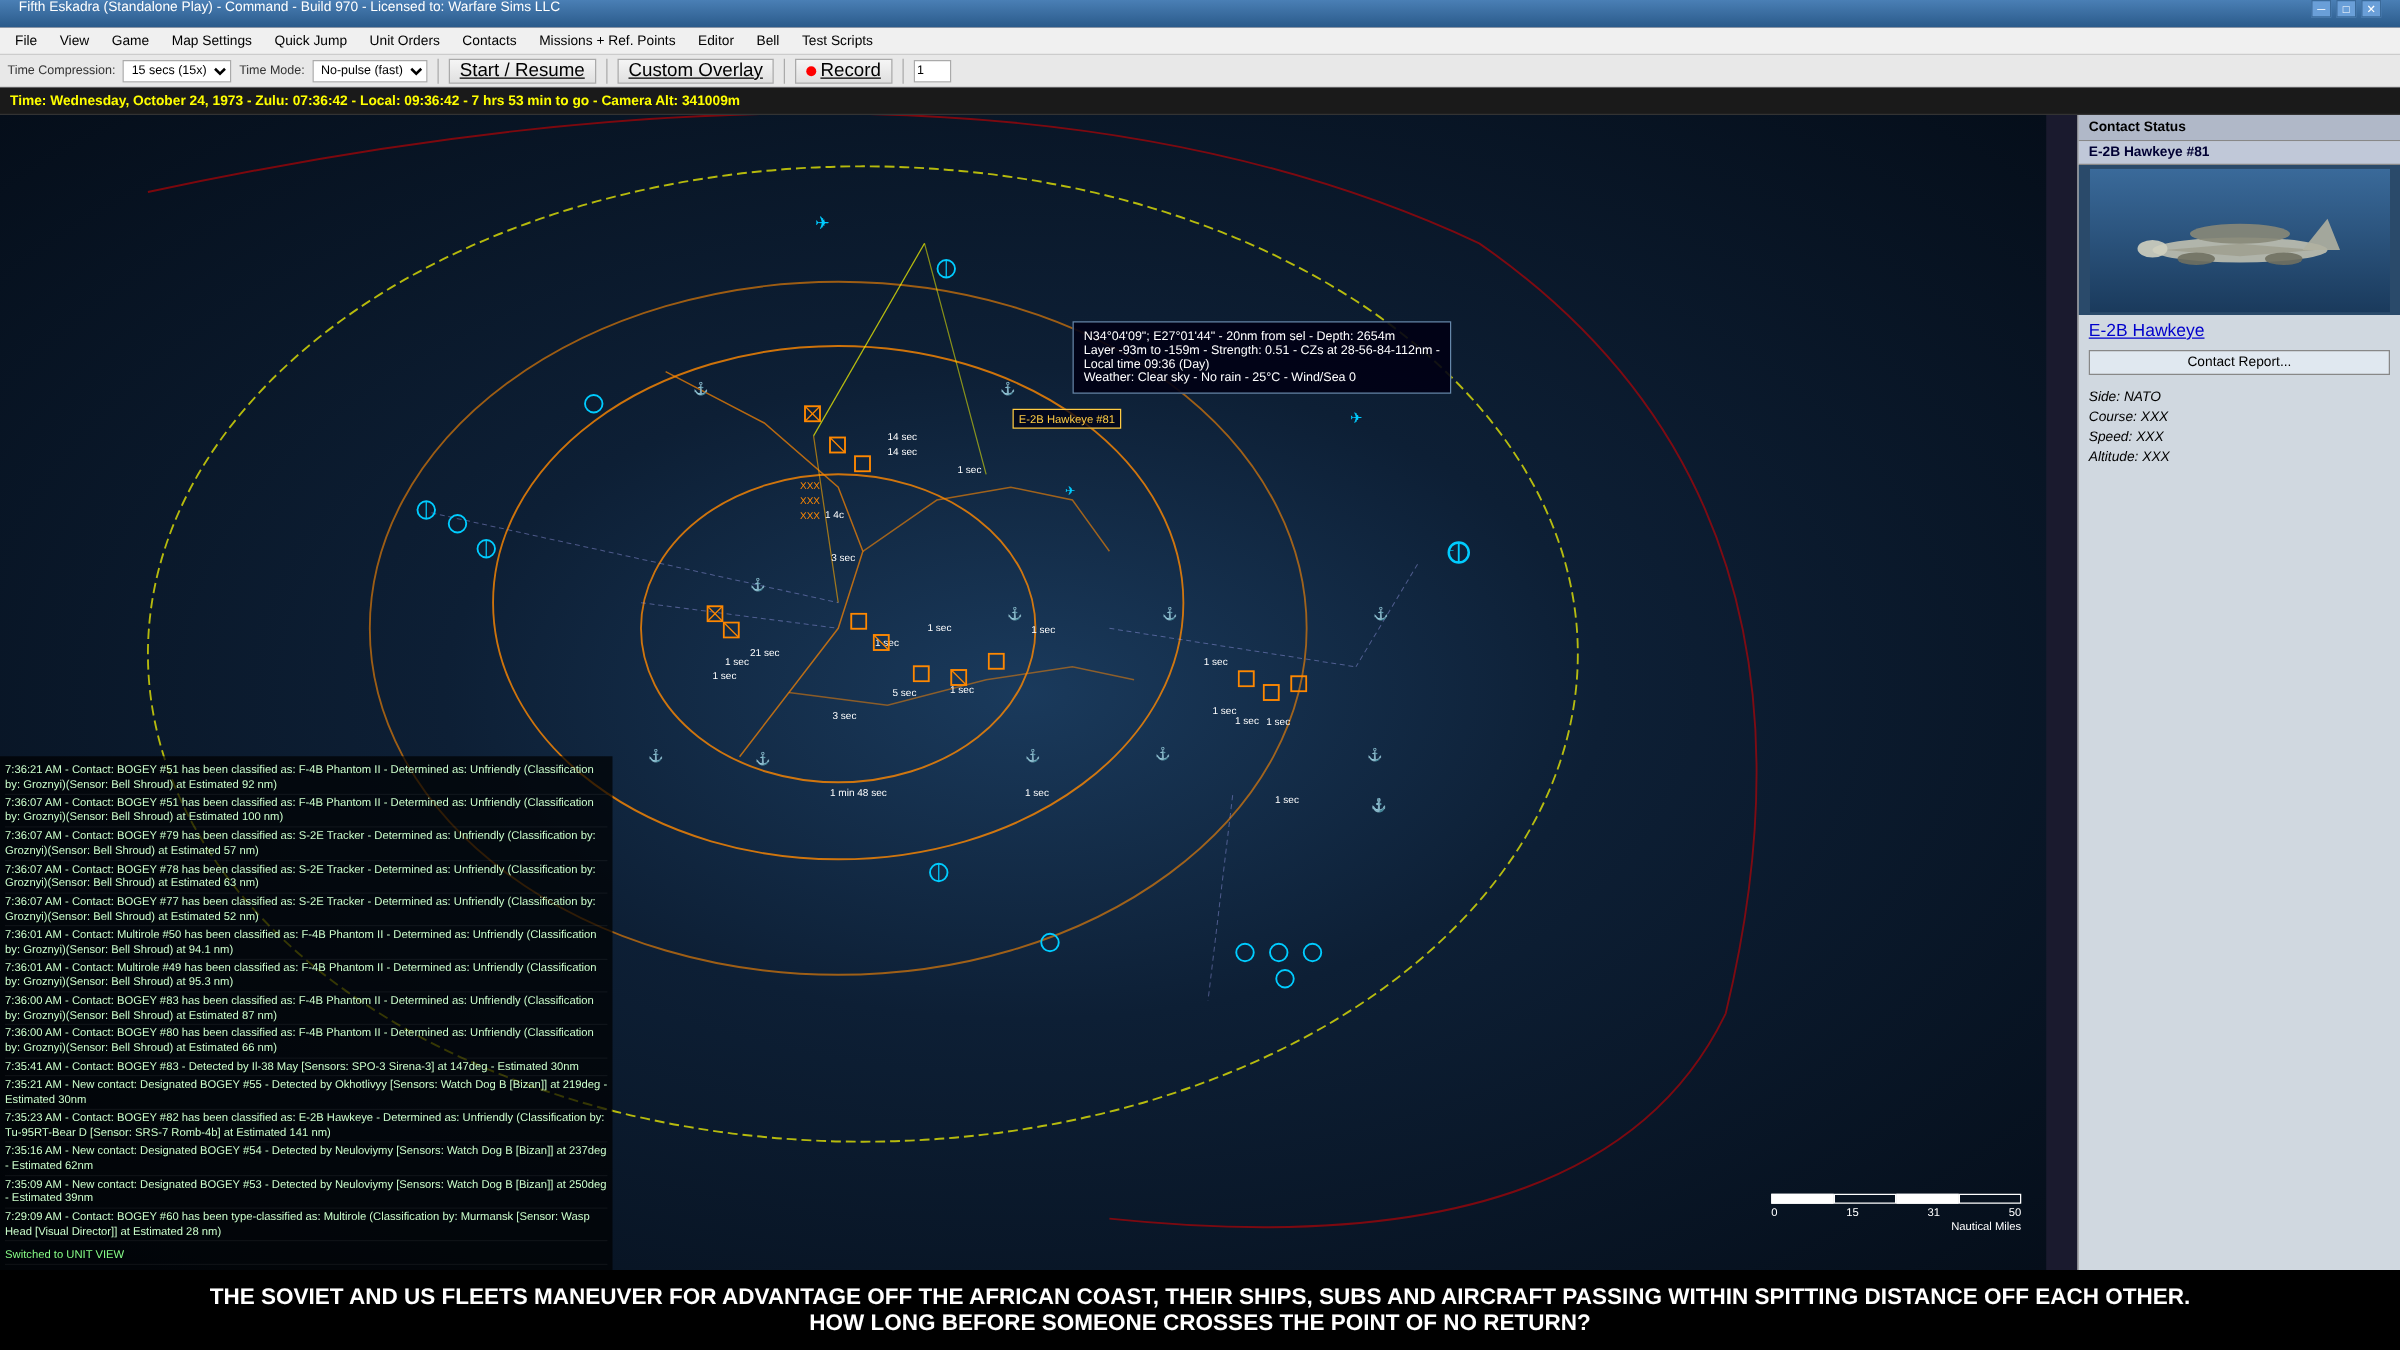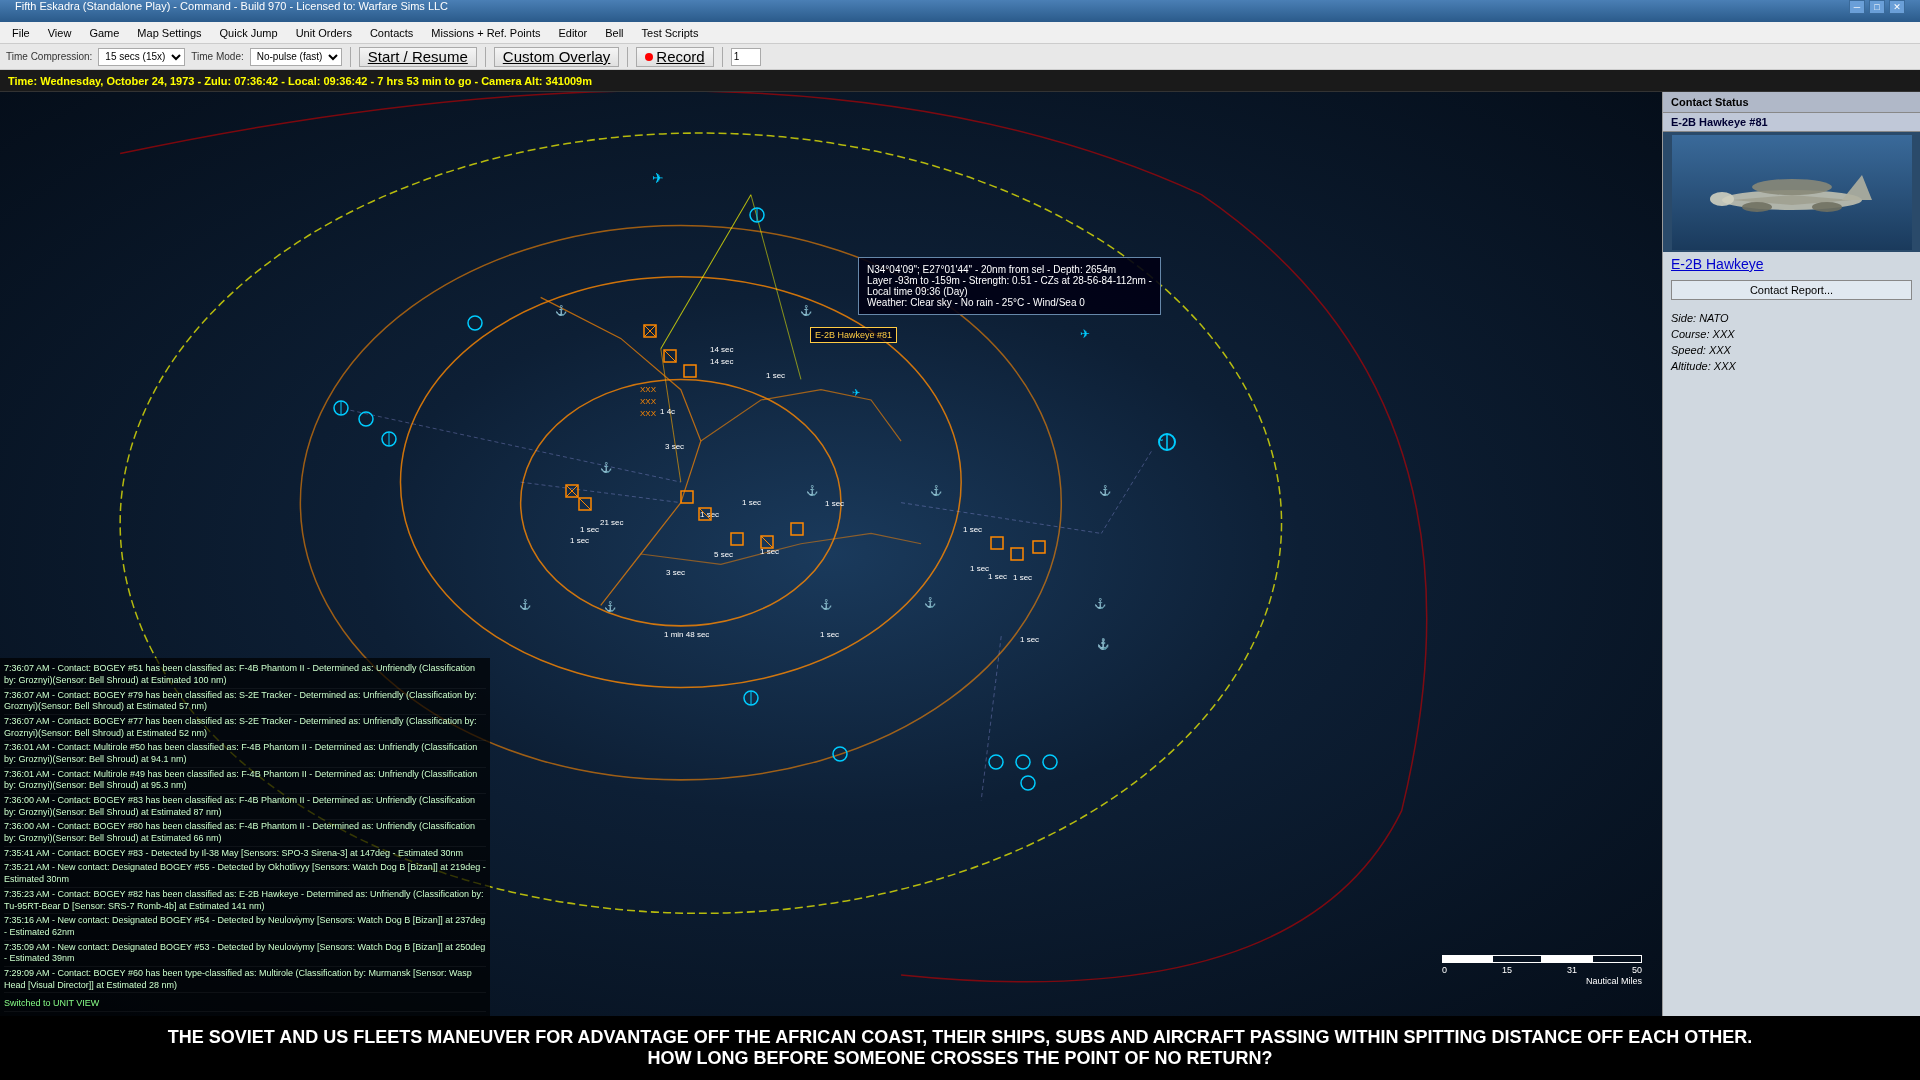--- a/index.html
+++ b/index.html
@@ -72,21 +72,21 @@
     
     #scale-bar {
       position: absolute; bottom: 30px; right: 20px;
       color: white; font-size: 10px;
     }
     #scale-line { display: flex; align-items: flex-end; gap: 0; }
 
     
     #right-panel {
       width: 258px; background: #d0d8e0; border-left: 1px solid #999;
-      display: flex; flex-direction: column;
+      display: flex; flex-direction: column; margin-left: 25px;
     }
     #contact-status-header {
       background: #b0b8c8; padding: 4px 8px; font-size: 11px; font-weight: bold;
       border-bottom: 1px solid #888;
     }
     #contact-name {
       background: #c0c8d8; padding: 3px 8px; font-size: 11px; font-weight: bold;
       border-bottom: 1px solid #888; color: #000033;
     }
     #contact-image {
@@ -389,22 +389,24 @@
     <div style="position:absolute;left:852px;top:295px;color:#00ccff;font-size:10px">✈</div>
 
     <div id="map-tooltip">
       <div style="font-size:10px;color:#fff">N34°04'09"; E27°01'44" - 20nm from sel - Depth: 2654m</div>
       <div style="font-size:10px;color:#fff">Layer -93m to -159m - Strength: 0.51 - CZs at 28-56-84-112nm -</div>
       <div style="font-size:10px;color:#fff">Local time 09:36 (Day)</div>
       <div style="font-size:10px;color:#fff">Weather: Clear sky - No rain - 25°C - Wind/Sea 0</div>
     </div>
 
     <div id="log-panel">
+      <div class="log-entry">7:36:21 AM - Contact: BOGEY #51 has been classified as: F-4B Phantom II - Determined as: Unfriendly (Classification by: Groznyi)(Sensor: Bell Shroud) at Estimated 92 nm)</div>
       <div class="log-entry">7:36:07 AM - Contact: BOGEY #51 has been classified as: F-4B Phantom II - Determined as: Unfriendly (Classification by: Groznyi)(Sensor: Bell Shroud) at Estimated 100 nm)</div>
       <div class="log-entry">7:36:07 AM - Contact: BOGEY #79 has been classified as: S-2E Tracker - Determined as: Unfriendly (Classification by: Groznyi)(Sensor: Bell Shroud) at Estimated 57 nm)</div>
+      <div class="log-entry">7:36:07 AM - Contact: BOGEY #78 has been classified as: S-2E Tracker - Determined as: Unfriendly (Classification by: Groznyi)(Sensor: Bell Shroud) at Estimated 63 nm)</div>
       <div class="log-entry">7:36:07 AM - Contact: BOGEY #77 has been classified as: S-2E Tracker - Determined as: Unfriendly (Classification by: Groznyi)(Sensor: Bell Shroud) at Estimated 52 nm)</div>
       <div class="log-entry">7:36:01 AM - Contact: Multirole #50 has been classified as: F-4B Phantom II - Determined as: Unfriendly (Classification by: Groznyi)(Sensor: Bell Shroud) at 94.1 nm)</div>
       <div class="log-entry">7:36:01 AM - Contact: Multirole #49 has been classified as: F-4B Phantom II - Determined as: Unfriendly (Classification by: Groznyi)(Sensor: Bell Shroud) at 95.3 nm)</div>
       <div class="log-entry">7:36:00 AM - Contact: BOGEY #83 has been classified as: F-4B Phantom II - Determined as: Unfriendly (Classification by: Groznyi)(Sensor: Bell Shroud) at Estimated 87 nm)</div>
       <div class="log-entry">7:36:00 AM - Contact: BOGEY #80 has been classified as: F-4B Phantom II - Determined as: Unfriendly (Classification by: Groznyi)(Sensor: Bell Shroud) at Estimated 66 nm)</div>
       <div class="log-entry">7:35:41 AM - Contact: BOGEY #83 - Detected by Il-38 May [Sensors: SPO-3 Sirena-3] at 147deg - Estimated 30nm</div>
       <div class="log-entry">7:35:21 AM - New contact: Designated BOGEY #55 - Detected by Okhotlivyy [Sensors: Watch Dog B [Bizan]] at 219deg - Estimated 30nm</div>
       <div class="log-entry">7:35:23 AM - Contact: BOGEY #82 has been classified as: E-2B Hawkeye - Determined as: Unfriendly (Classification by: Tu-95RT-Bear D [Sensor: SRS-7 Romb-4b] at Estimated 141 nm)</div>
       <div class="log-entry">7:35:16 AM - New contact: Designated BOGEY #54 - Detected by Neuloviymy [Sensors: Watch Dog B [Bizan]] at 237deg - Estimated 62nm</div>
       <div class="log-entry">7:35:09 AM - New contact: Designated BOGEY #53 - Detected by Neuloviymy [Sensors: Watch Dog B [Bizan]] at 250deg - Estimated 39nm</div>

